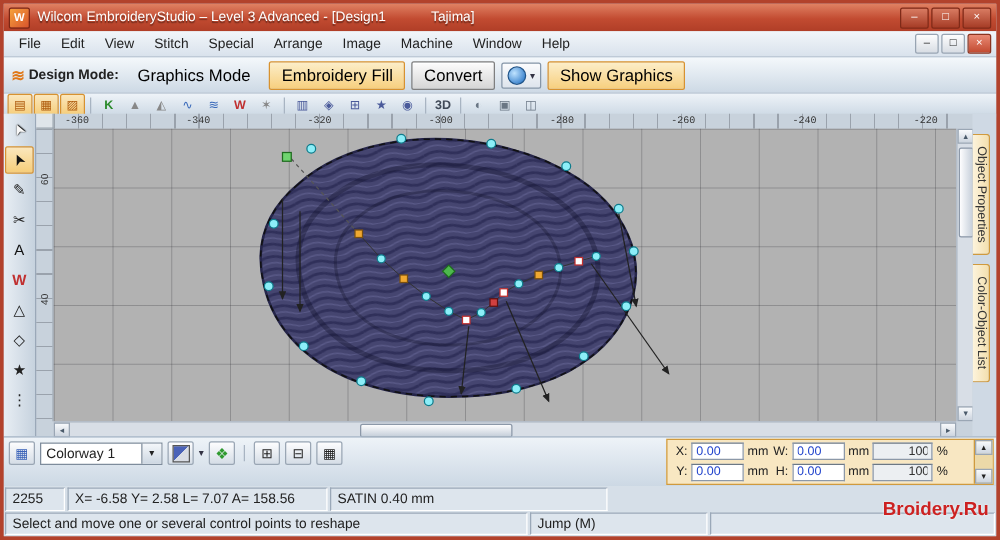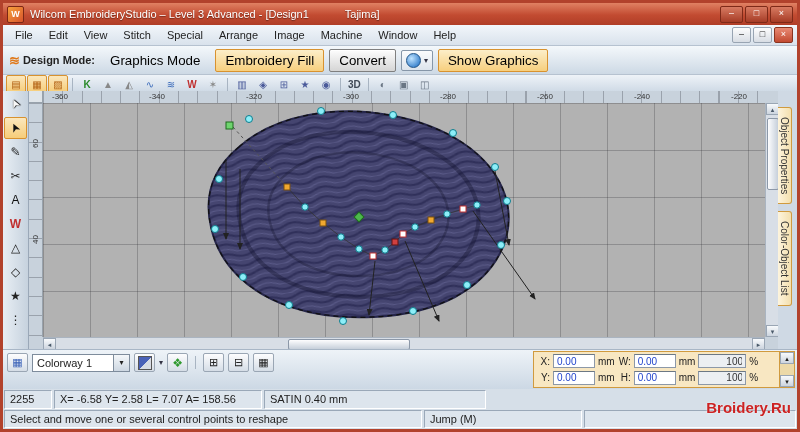--- a/index.html
+++ b/index.html
@@ -43,21 +43,21 @@
   .tools{position:absolute;left:0;top:0;width:26px;height:100%;background:linear-gradient(90deg,#e8eef4,#c6d2de);
     border-right:1px solid #9aa8b8;display:flex;flex-direction:column;align-items:center;padding-top:2px;gap:2px;box-sizing:border-box;}
   .tool{width:21px;height:20px;display:flex;align-items:center;justify-content:center;font-size:12px;border:1px solid transparent;border-radius:2px;}
   .tool.sel{background:linear-gradient(#fbe7bd,#f6cd79);border-color:#d8922f;}
   .rot{display:inline-block;transform:rotate(-115deg);}
   .t-white{color:#f8f8f8;text-shadow:0 0 1px #000,0 1px 1px #000;}
   .t-black{color:#111;}
   .t-red{color:#c03030;font-weight:bold;}
   .corner{position:absolute;left:26px;top:0;width:14px;height:12px;background:#dfe5ea;border-right:1px solid #98a2ac;border-bottom:1px solid #98a2ac;box-sizing:border-box;}
   .hruler{position:absolute;left:40px;top:0;width:722px;height:12px;background:linear-gradient(#f2f4f6,#d2d8de);border-bottom:1px solid #98a2ac;overflow:hidden;
-    background-image:repeating-linear-gradient(to right,#9aa2ac 0 1px,transparent 1px 19.3px);}
+    background-image:repeating-linear-gradient(to right,#9aa2ac 0 1px,transparent 1px 19.3px);font-family:Liberation Mono, monospace;}
   .htick{position:absolute;top:1px;font-size:8px;color:#333;background:transparent;}
   .vruler{position:absolute;left:26px;top:12px;width:14px;height:234px;background:linear-gradient(90deg,#f2f4f6,#d2d8de);border-right:1px solid #98a2ac;overflow:hidden;
     background-image:repeating-linear-gradient(to bottom,#9aa2ac 0 1px,transparent 1px 19.3px);box-sizing:border-box;}
   .vtick{position:absolute;left:2px;font-size:8px;color:#333;writing-mode:vertical-rl;transform:rotate(180deg);}
   .canvas{position:absolute;left:40px;top:12px;width:722px;height:234px;background-color:#b2b2b2;
     background-image:linear-gradient(to right,rgba(50,50,55,.28) 1px,transparent 1px),linear-gradient(to bottom,rgba(50,50,55,.28) 1px,transparent 1px);
     background-size:47px 47px;overflow:hidden;}
   .canvas svg{position:absolute;left:0;top:0;}
   .vscroll{position:absolute;right:19px;top:12px;width:13px;height:234px;background:#d8dee6;border-left:1px solid #aab4c0;box-sizing:border-box;}
   .hscroll{position:absolute;left:40px;top:246px;width:722px;height:12px;background:#d8dee6;border-top:1px solid #aab4c0;box-sizing:border-box;}
@@ -87,21 +87,21 @@
     font-size:10px;font-family:"Liberation Sans",sans-serif;padding:0 3px;box-sizing:border-box;}
   input.pct{width:48px;background:#eceff2;color:#333;text-align:right;padding-left:27px;}
   .unit{font-size:10px;}
   .pspin{width:14px;border-left:1px solid #d09a3e;display:flex;flex-direction:column;justify-content:space-between;background:#ecd9a8;}
   .spinbtn{height:12px;text-align:center;font-size:7px;line-height:11px;background:linear-gradient(#f8fafc,#ccd4de);border:1px solid #9aa6b4;box-sizing:border-box;}
   
   .statusbar{position:absolute;left:0;right:0;top:386px;height:20px;display:flex;background:#d6dfe8;gap:2px;padding:1px 1px 0 1px;box-sizing:border-box;}
   .scell{border:1px solid;border-color:#9aa8b8 #fff #fff #9aa8b8;padding:2px 5px;white-space:nowrap;overflow:hidden;background:#dde5ed;box-sizing:border-box;}
   .c1{width:48px;} .c2{width:208px;} .c3{width:222px;} .c4{flex:1;}
   .hintbar{position:absolute;left:0;right:0;top:406px;height:20px;display:flex;background:#d6dfe8;gap:2px;padding:1px;box-sizing:border-box;}
-  .h1{width:418px;} .h2{width:158px;} .h3{flex:1;}
+  .h1{width:418px;} .h2{width:142px;} .h3{flex:1;}
   .watermark{position:absolute;right:6px;top:396px;font-size:15px;font-weight:bold;color:#cc2222;z-index:6;text-shadow:0 0 2px rgba(255,255,255,.85);}
 </style>
 </head>
 <body>
 
 <div class="window">
 
   <div class="titlebar">
     <div class="app-icon">W</div>
     <span class="title-text">Wilcom EmbroideryStudio – Level 3 Advanced - [Design1</span>

